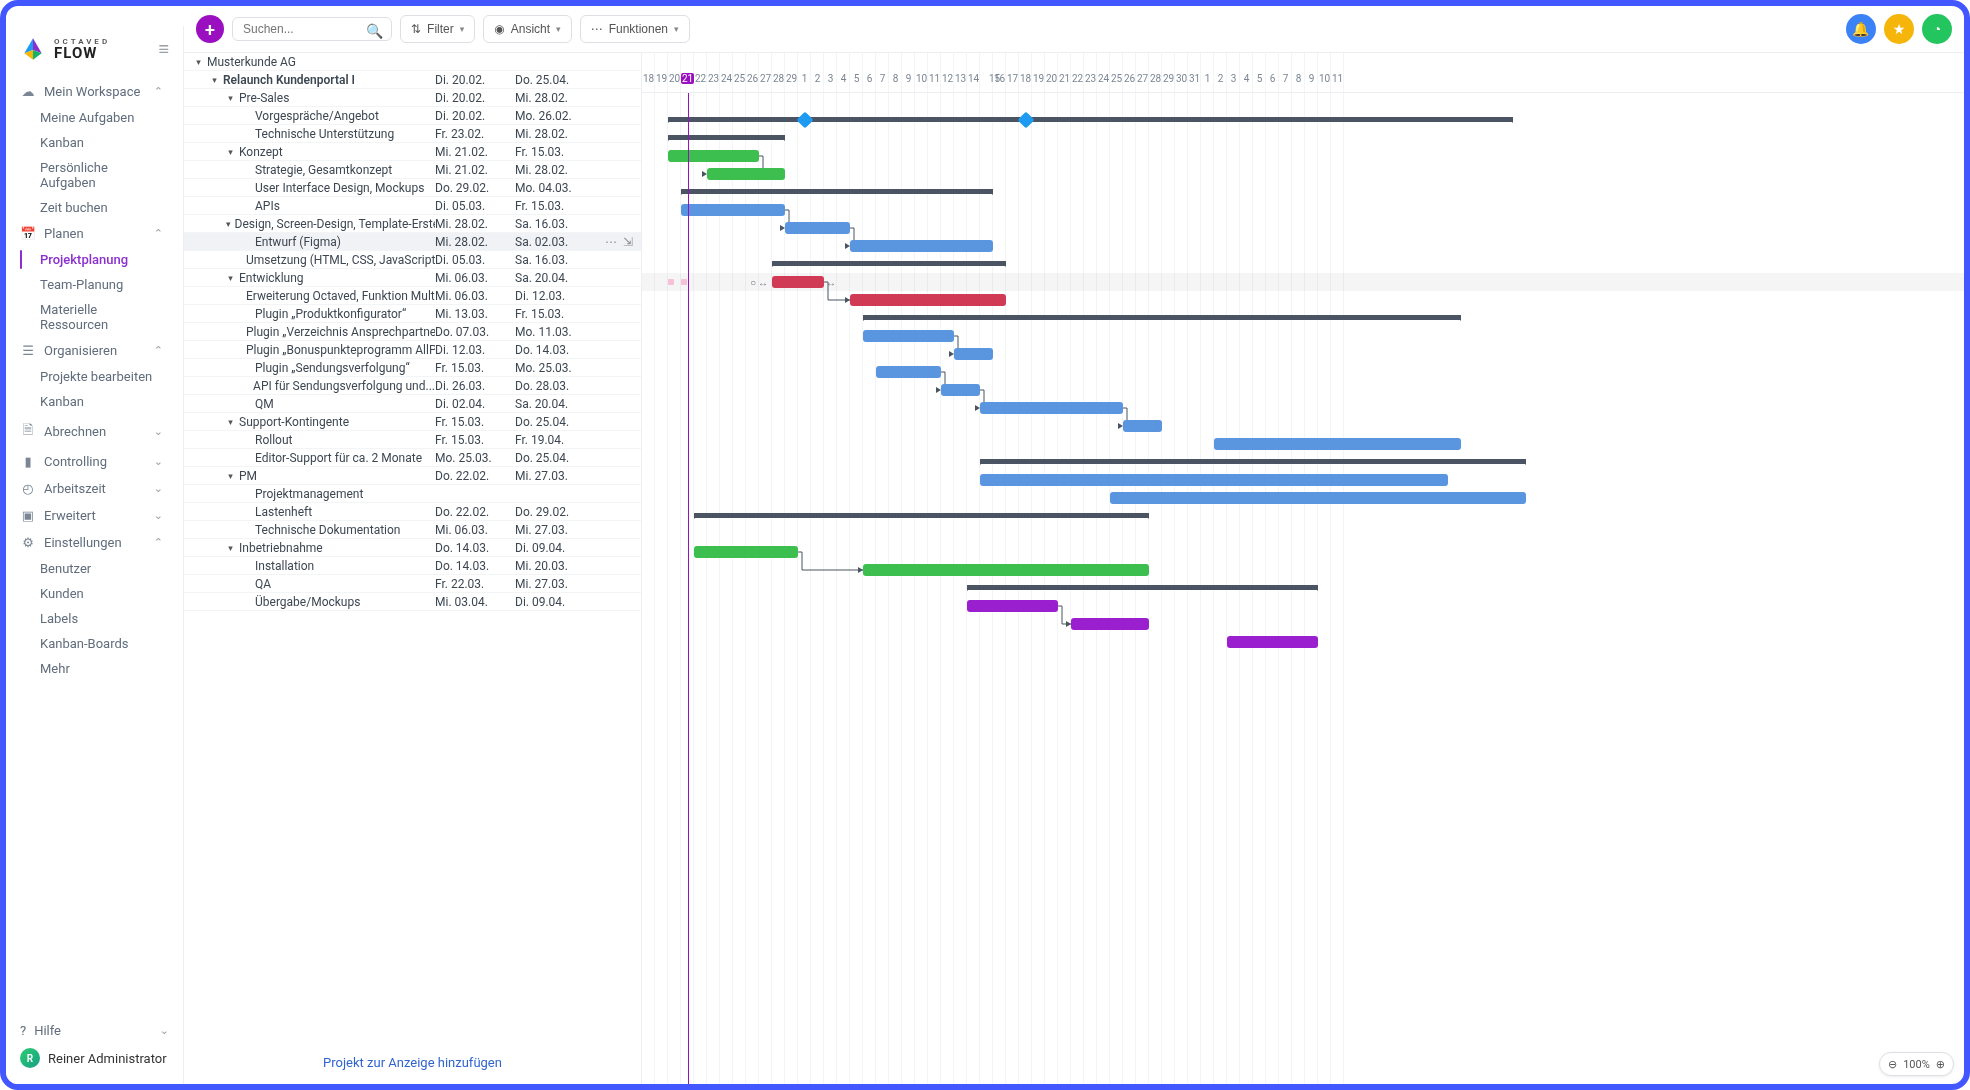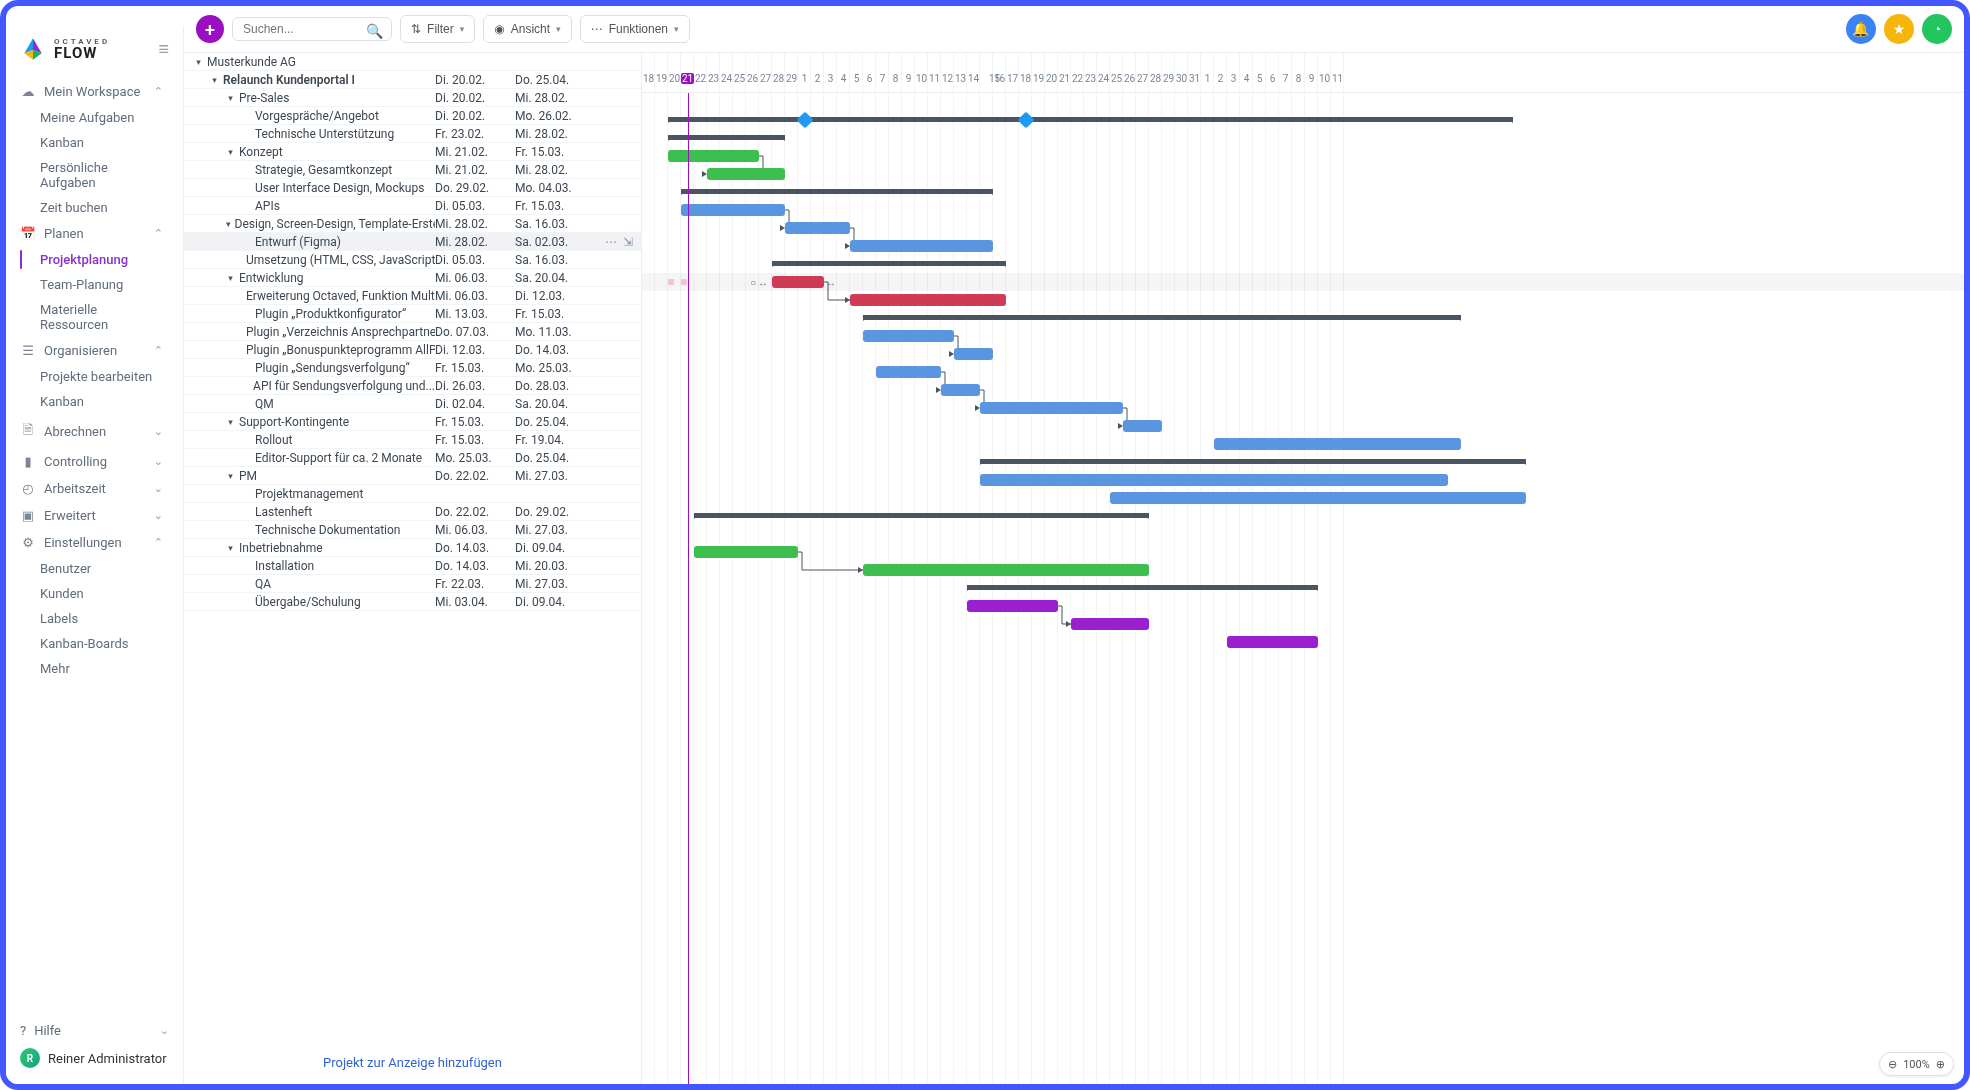--- a/index.html
+++ b/index.html
@@ -507,21 +507,21 @@
                 <span class="arrow"></span>
                 <span class="">QA</span>
               </div>
               <div class="cell-beg">Fr. 22.03.</div>
               <div class="cell-end">Mi. 27.03.</div>
               <div class="cell-icons"></div>
             </div>
             <div class="task-row">
               <div class="cell-name" style="padding-left:58px">
                 <span class="arrow"></span>
-                <span class="">Übergabe/Schulung</span>
+                <span class="">Übergabe/Mockups</span>
               </div>
               <div class="cell-beg">Mi. 03.04.</div>
               <div class="cell-end">Di. 09.04.</div>
               <div class="cell-icons"></div>
             </div>
           </div>
         <div class="add-project-row">Projekt zur Anzeige hinzufügen</div>
       </div>
 
       <div class="gantt-pane">

